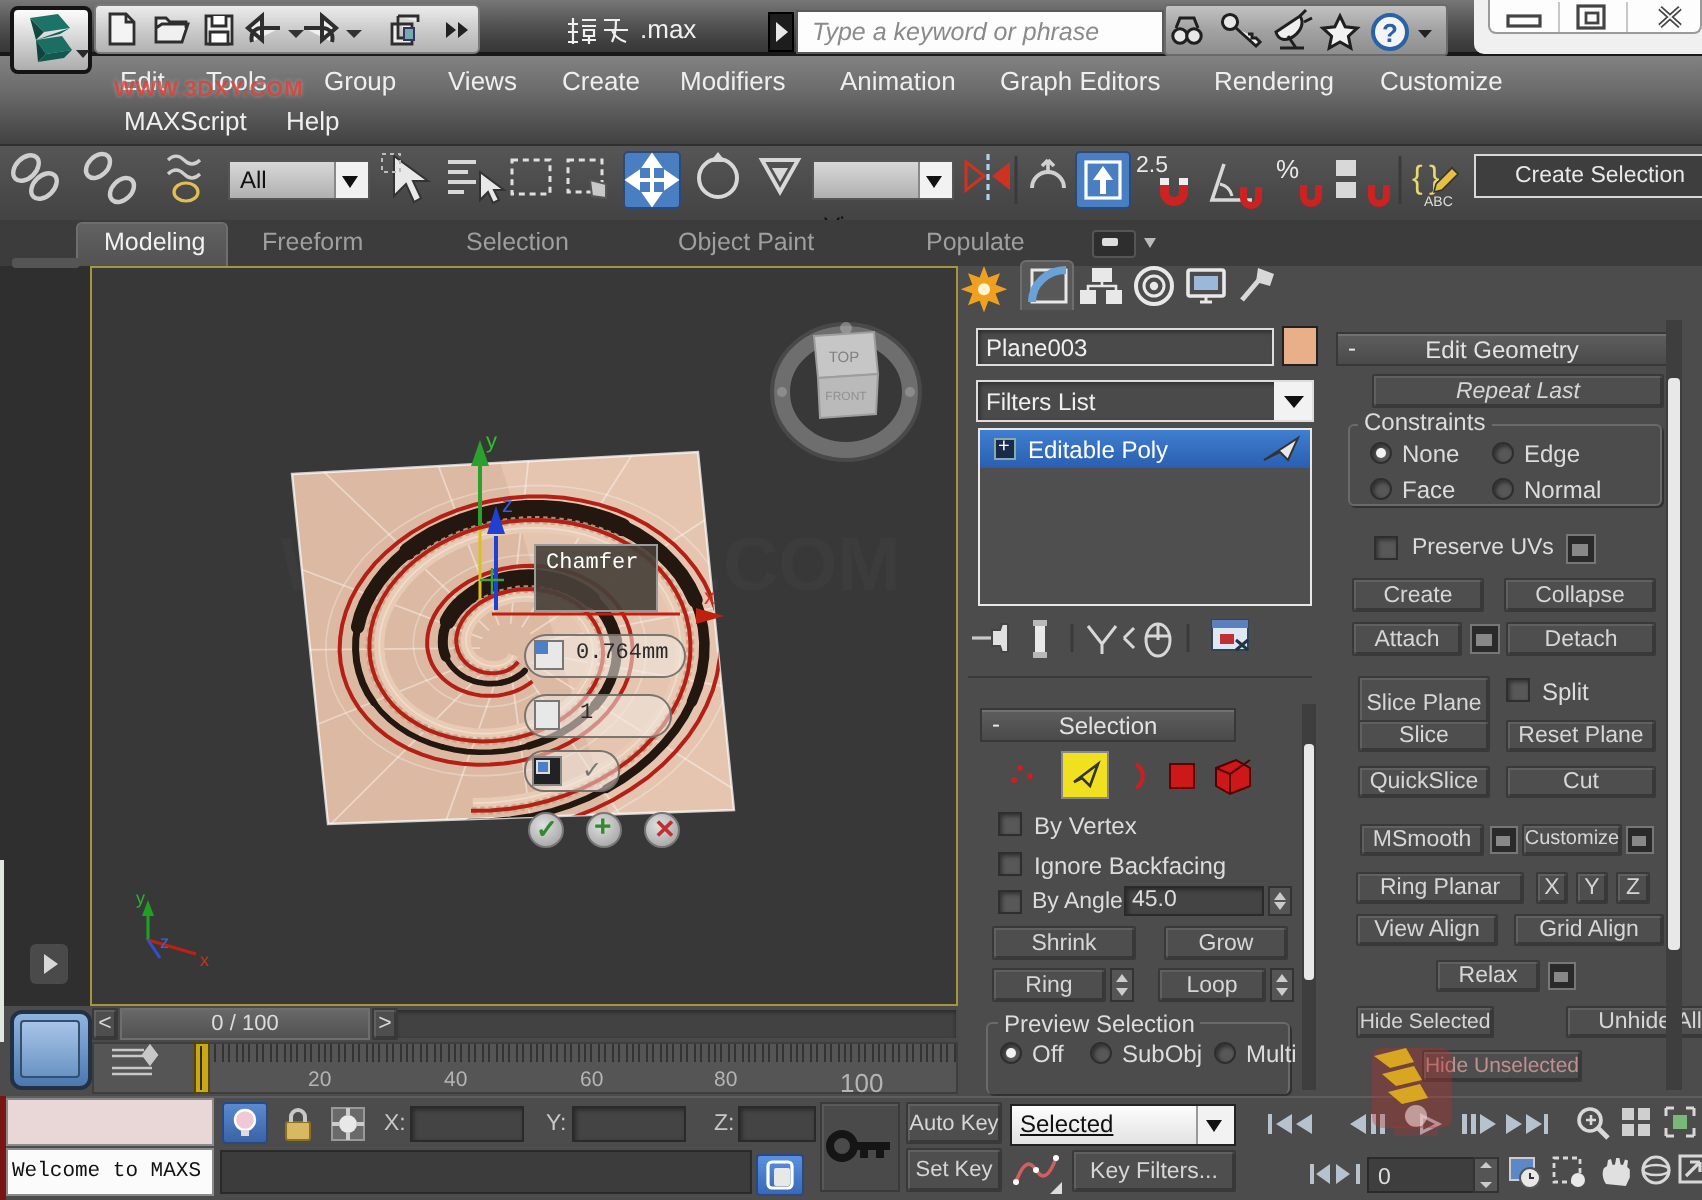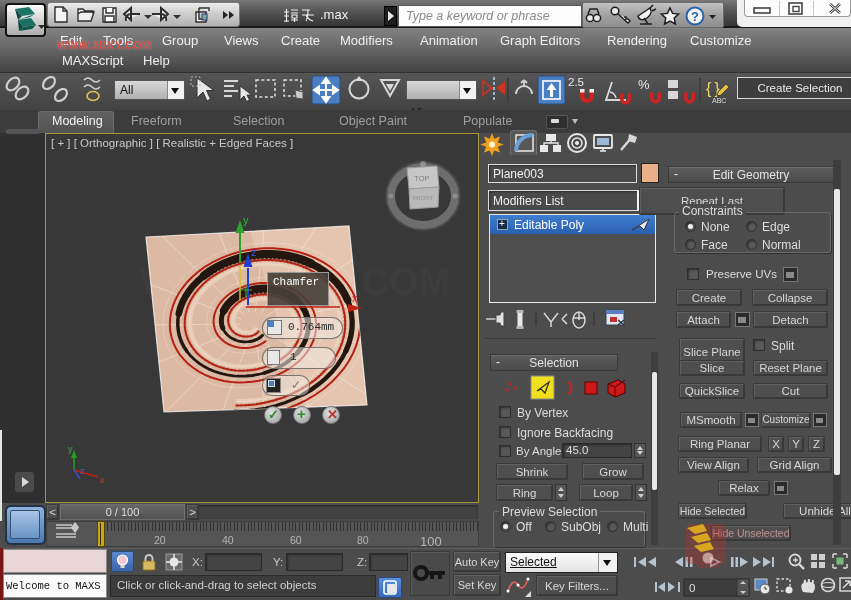--- a/index.html
+++ b/index.html
@@ -309,21 +309,20 @@
  <path d="M74 450 l-3 8 6 0 z" fill="#20a020"></path>
  <text x="68" y="452" font-size="9" fill="#30b030" font-family="Liberation Sans">y</text>
  <path d="M74 470 L98 477" stroke="#c02010" stroke-width="1.5"></path>
  <text x="100" y="483" font-size="9" fill="#d03020" font-family="Liberation Sans">x</text>
  <path d="M74 470 l6 9" stroke="#3050d0" stroke-width="1.5"></path>
  <text x="80" y="474" font-size="9" fill="#4060e0" font-family="Liberation Sans">z</text>
 
 </svg>
 
 <div class="a" style="left:45px;top:133px;width:434px;height:370px;border:1.5px solid #a6953c;pointer-events:none;"></div>
-<div class="lbl" style="left:51px;top:137px;color:#c8c8c8;font-size:11.5px;">[ + ] [ Orthographic ] [ Realistic + Edged Faces ]</div>
 
 <div class="a" style="left:267px;top:272px;width:62px;height:34px;background:rgba(72,64,56,0.92);border:1px solid #9a9a9a;"></div>
 <div class="lbl" style="left:273px;top:276px;color:#fff;font-size:11px;font-family:'Liberation Mono',monospace;">Chamfer</div>
 <div class="a" style="left:262px;top:317px;width:81px;height:22px;border-radius:11px;background:rgba(240,233,225,0.55);border:1.5px solid rgba(110,105,100,0.9);"></div>
 <div class="a" style="left:267px;top:320px;width:15px;height:15px;background:#e8e8e8;border:1px solid #777;"></div>
 <div class="a" style="left:268px;top:321px;width:6px;height:6px;background:#4a80c8;"></div>
 <div class="lbl" style="left:288px;top:321px;color:#2a2a2a;font-size:11px;font-family:'Liberation Mono',monospace;">0.764mm</div>
 <div class="a" style="left:262px;top:347px;width:74px;height:22px;border-radius:11px;background:rgba(240,233,225,0.55);border:1.5px solid rgba(110,105,100,0.9);"></div>
 <div class="a" style="left:267px;top:350px;width:13px;height:15px;background:#e8e8e8;border:1px solid #777;"></div>
 <div class="lbl" style="left:290px;top:351px;color:#2a2a2a;font-size:11px;font-family:'Liberation Mono',monospace;">1</div>
@@ -370,21 +369,21 @@
   <path d="M4 20 L15 7" stroke="#d8d8d8" stroke-width="2.5"></path>
   <path d="M12 4 l8 3 -2 6 -7 -2 z" fill="#d8d8d8"></path>
  </g>
 </svg>
 
 <div class="fld" style="left:488px;top:164px;width:149px;height:19px;border:1px solid #ddd;background:#4a4a4a;"></div>
 <div class="lbl" style="left:493px;top:167px;font-size:12px;color:#f0f0f0;">Plane003</div>
 <div class="a" style="left:641px;top:163px;width:18px;height:20px;background:#e9af88;border:1px solid #222;"></div>
 
 <div class="fld" style="left:488px;top:190px;width:169px;height:21px;border:1px solid #ddd;background:#4a4a4a;"></div>
-<div class="lbl" style="left:493px;top:194px;font-size:12px;color:#f0f0f0;">Modifiers List</div>
+<div class="lbl" style="left:493px;top:194px;font-size:12px;color:#f0f0f0;">Filters List</div>
 <div class="a" style="left:637px;top:191px;width:19px;height:19px;background:#f2f2f2;"></div>
 <div class="a" style="left:642px;top:198px;width:0;height:0;border-left:5px solid transparent;border-right:5px solid transparent;border-top:6px solid #111;"></div>
 
 <div class="a" style="left:489px;top:214px;width:167px;height:89px;background:#4f4f4f;border:1px solid #e8e8e8;"></div>
 <div class="a" style="left:490px;top:215px;width:165px;height:19px;background:linear-gradient(#3f7ed0,#2a5fb0);"></div>
 <div class="a" style="left:497px;top:219px;width:11px;height:11px;background:#1a2a4a;border:1px solid #8aa;"></div>
 <div class="lbl" style="left:499px;top:218px;font-size:10px;color:#fff;">+</div>
 <div class="lbl" style="left:514px;top:218px;font-size:12px;color:#fff;">Editable Poly</div>
 <svg class="a" style="left:630px;top:217px;" width="22" height="16" viewBox="0 0 22 16">
  <path d="M2 13 L19 2 L14 13 L10 9 Z" fill="#e8e8e8" stroke="#333" stroke-width="1"></path>
@@ -450,21 +449,21 @@
 <div class="rd" style="left:545px;top:521px;"></div>
 <div class="lbl" style="left:561px;top:520px;">SubObj</div>
 <div class="rd" style="left:607px;top:521px;"></div>
 <div class="lbl" style="left:623px;top:520px;">Multi</div>
 
 <div class="a" style="left:651px;top:352px;width:7px;height:193px;background:#3e3e3e;"></div>
 <div class="a" style="left:652px;top:372px;width:5px;height:118px;background:#e8e8e8;border-radius:2px;"></div>
 
 <div class="roll" style="left:668px;top:166px;width:166px;height:17px;">Edit Geometry</div>
 <div class="lbl" style="left:674px;top:167px;color:#e8e8e8;font-size:12px;">-</div>
-<div class="btn" style="left:639px;top:187px;width:146px;height:28px;">Repeat Last</div>
+<div class="btn" style="left:686px;top:187px;width:146px;height:17px;font-style:italic;">Repeat Last</div>
 <div class="grp" style="left:674px;top:212px;width:157px;height:41px;"></div>
 <div class="lbl" style="left:679px;top:204px;background:#4c4c4c;padding:0 3px;">Constraints</div>
 <div class="rd rdon" style="left:685px;top:221px;"></div>
 <div class="lbl" style="left:701px;top:220px;">None</div>
 <div class="rd" style="left:746px;top:221px;"></div>
 <div class="lbl" style="left:762px;top:220px;">Edge</div>
 <div class="rd" style="left:685px;top:239px;"></div>
 <div class="lbl" style="left:701px;top:238px;">Face</div>
 <div class="rd" style="left:746px;top:239px;"></div>
 <div class="lbl" style="left:762px;top:238px;">Normal</div>
@@ -679,21 +678,20 @@
  <path d="M11 2 v4 M11 14 v4 M3 10 h4 M15 10 h4" stroke="#ccc" stroke-width="2"></path>
 </svg>
 <div class="lbl" style="left:192px;top:556px;color:#c8c8c8;font-size:11.5px;">X:</div>
 <div class="fld" style="left:205px;top:553px;width:57px;height:18px;"></div>
 <div class="lbl" style="left:273px;top:556px;color:#c8c8c8;font-size:11.5px;">Y:</div>
 <div class="fld" style="left:286px;top:553px;width:57px;height:18px;"></div>
 <div class="lbl" style="left:357px;top:556px;color:#c8c8c8;font-size:11.5px;">Z:</div>
 <div class="fld" style="left:369px;top:553px;width:39px;height:18px;"></div>
 
 <div class="a" style="left:110px;top:575px;width:266px;height:22px;background:#3c3c3c;border:1px solid #2a2a2a;"></div>
-<div class="lbl" style="left:117px;top:579px;color:#cfcfcf;font-size:11.5px;">Click or click-and-drag to select objects</div>
 
 <div class="a" style="left:378px;top:577px;width:24px;height:21px;background:linear-gradient(#5a90e0,#3a68b8);border:1px solid #284a80;border-radius:2px;"></div>
 <svg class="a" style="left:378px;top:577px;" width="24" height="21" viewBox="0 0 24 21">
  <rect x="6" y="4" width="12" height="13" rx="2" fill="none" stroke="#fff" stroke-width="1.6"></rect>
  <rect x="9" y="7" width="8" height="9" rx="1" fill="#e8e8e8"></rect>
 </svg>
 
 <div class="a" style="left:410px;top:551px;width:40px;height:45px;background:#4a4a4a;border:1px solid #3a3a3a;box-shadow:inset 1px 1px 0 rgba(255,255,255,.08);"></div>
 <svg class="a" style="left:410px;top:551px;" width="40" height="45" viewBox="0 0 40 45">
  <circle cx="11" cy="22" r="6" fill="none" stroke="#151515" stroke-width="4"></circle>

